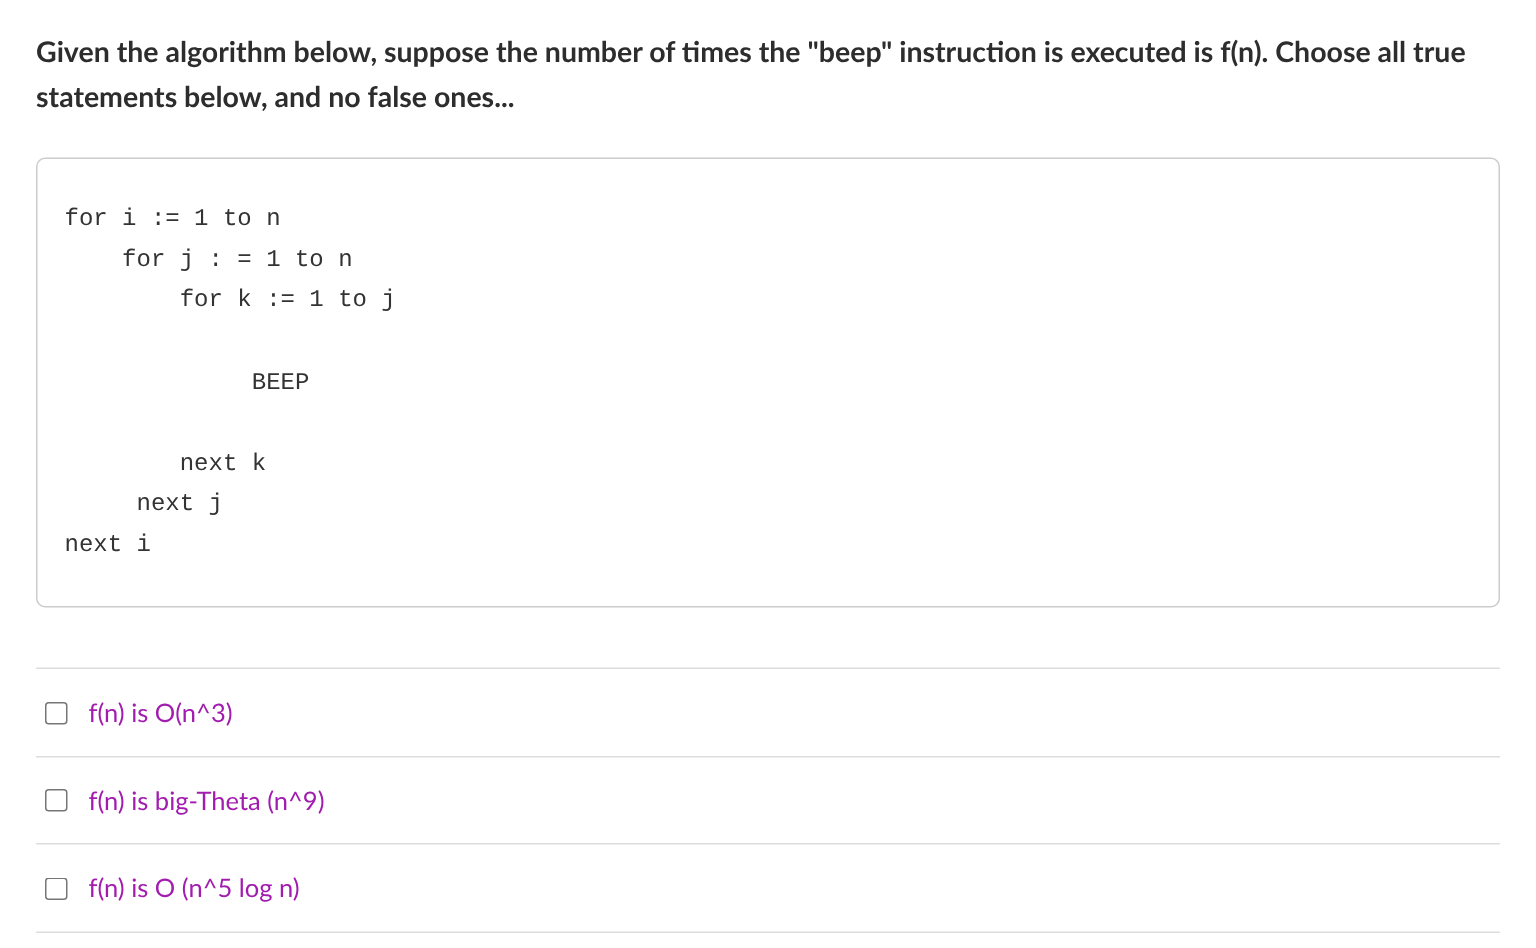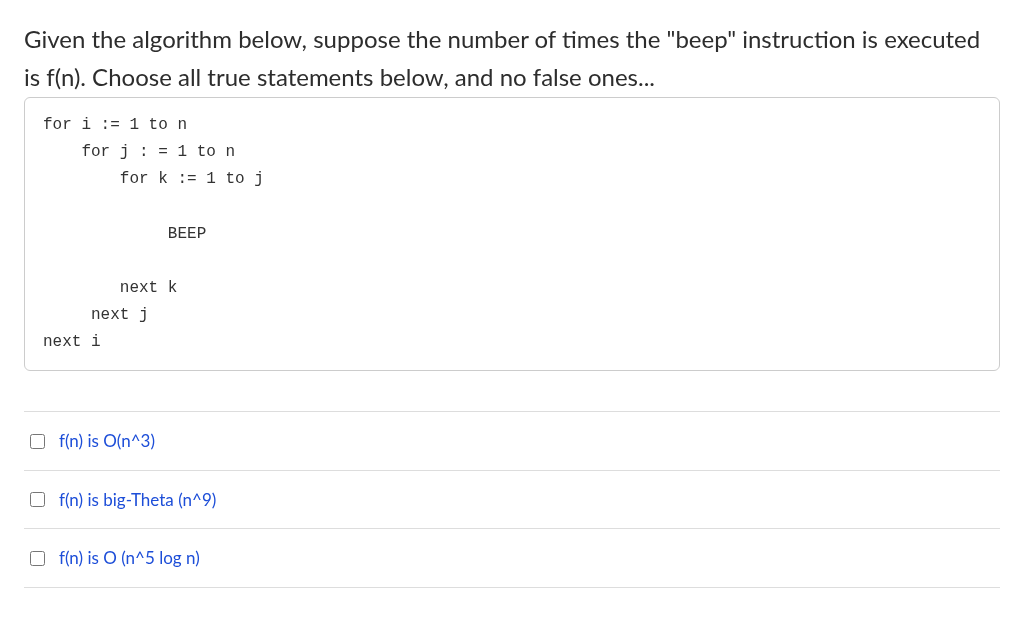--- a/index.html
+++ b/index.html
@@ -10,28 +10,30 @@
     body {
       font-family: 'Lato', 'Helvetica Neue', Arial, sans-serif;
       font-size: 18px;
       color: #333;
       background: #fff;
       padding: 20px 24px;
       width: 1024px;
       line-height: 1.5;
     }
     .question-text {
-      font-size: 24px;
+      font-size: 19px;
       color: #2d2d2d;
+      margin-bottom: 24px;
       line-height: 1.6;
+      font-weight: bold;
     }
     .code-block {
       border: 1px solid #ccc;
       border-radius: 6px;
-      padding: 14px 18px;
+      padding: 27px 18px;
       font-family: 'SFMono-Regular', Consolas, 'Liberation Mono', Menlo, monospace;
       font-size: 16px;
       color: #333;
       background: #fff;
       margin-bottom: 40px;
       white-space: pre;
       line-height: 1.7;
     }
     .options {
       margin-top: 8px;
@@ -50,21 +52,21 @@
     .option-row:last-child {
       border-bottom: 1px solid #ddd;
     }
     .option-row input[type="checkbox"] {
       width: 15px;
       height: 15px;
       margin: 0;
       flex-shrink: 0;
     }
     .option-label {
-      color: #1d4ed8;
+      color: #a21caf;
     }
   </style>
 </head>
 <body>
 
 <div class="question-text">Given the algorithm below, suppose the number of times the "beep" instruction is executed is f(n). Choose all true statements below, and no false ones...</div>
 
 <div class="code-block">for i := 1 to n
     for j : = 1 to n
         for k := 1 to j

